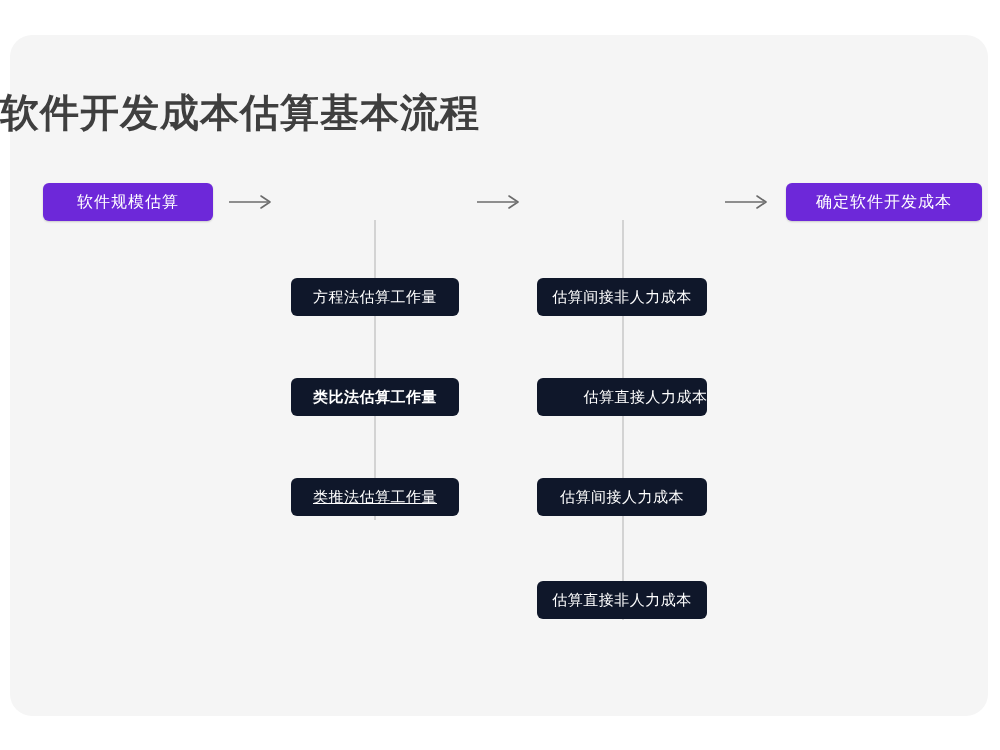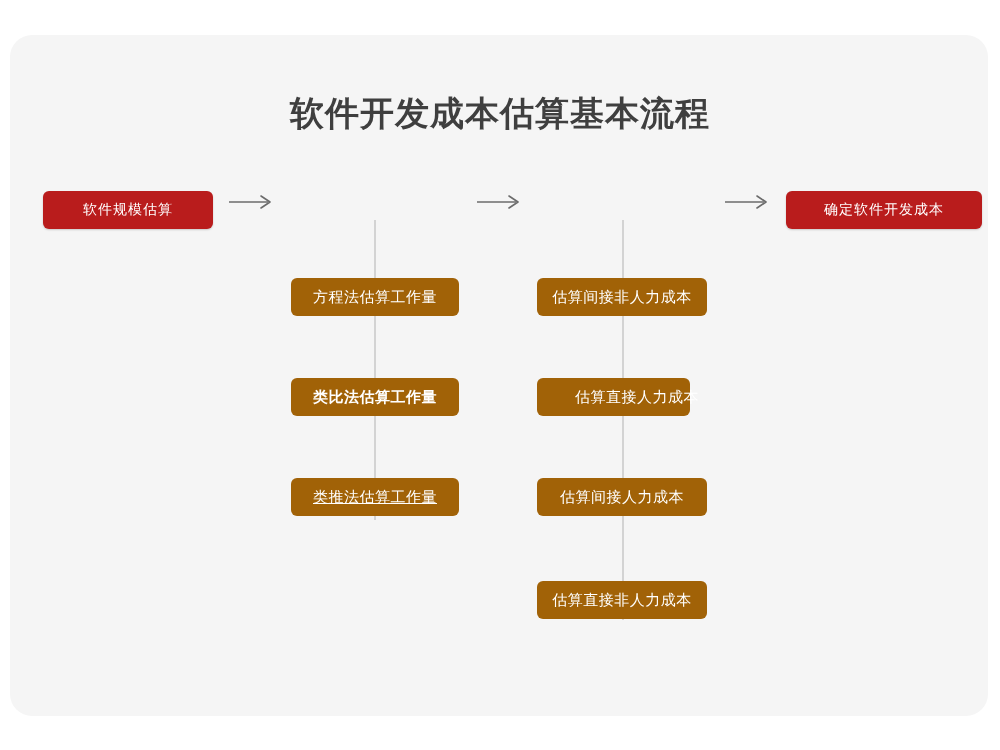--- a/index.html
+++ b/index.html
@@ -31,22 +31,22 @@
     background: #f5f5f5;
     border-radius: 22px;
   }
 
   
   #title {
     position: absolute;
     left: 0;
     top: 92px;
     width: 1000px;
-    text-align: center;
-    font-size: 34px;
+    text-align: left;
+    font-size: 39px;
     font-weight: 700;
     letter-spacing: 1px;
     color: #3f3f3f;
     line-height: 42px;
     white-space: nowrap;
   }
 
   
   .vline {
     position: absolute;
@@ -67,29 +67,28 @@
     position: absolute;
     box-sizing: border-box;
     display: flex;
     align-items: center;
     justify-content: center;
     border-radius: 6px;
     white-space: nowrap;
     z-index: 3;
   }
   .node-primary {
-    background: #b91c1c;
+    background: #6d28d9;
     color: #ffffff;
-    font-size: 14px;
+    font-size: 16px;
     letter-spacing: 1px;
     box-shadow: 0 1px 2px rgba(0,0,0,0.18);
-    margin-top: 8px;
   }
   .node-sub {
-    background: #a16207;
+    background: #0f172a;
     color: #ffffff;
     font-size: 15px;
     letter-spacing: 0.5px;
   }
 </style>
 </head>
 <body>
 
 <div id="canvas">
 
@@ -128,19 +127,19 @@
   <div class="node node-primary" style="left:786px; top:183px; width:196px; height:38px;">确定软件开发成本</div>
 
   <div class="node node-sub" style="left:291px; top:278px; width:168px; height:38px;">方程法估算工作量</div>
 
   <div class="node node-sub" style="left:291px; top:378px; width:168px; height:38px;font-weight:bold;">类比法估算工作量</div>
 
   <div class="node node-sub" style="left:291px; top:478px; width:168px; height:38px;text-decoration:underline;">类推法估算工作量</div>
 
   <div class="node node-sub" style="left:537px; top:278px; width:170px; height:38px;">估算间接非人力成本</div>
 
-  <div class="node node-sub" style="left:537px; top:378px; width:153px; height:38px;padding-left:47px;">估算直接人力成本</div>
+  <div class="node node-sub" style="left:537px; top:378px; width:170px; height:38px;padding-left:47px;">估算直接人力成本</div>
 
   <div class="node node-sub" style="left:537px; top:581px; width:170px; height:38px;">估算直接非人力成本</div>
 
   <div class="node node-sub" style="left:537px; top:478px; width:170px; height:38px;">估算间接人力成本</div>
 
 </div>
 
 </body></html>

